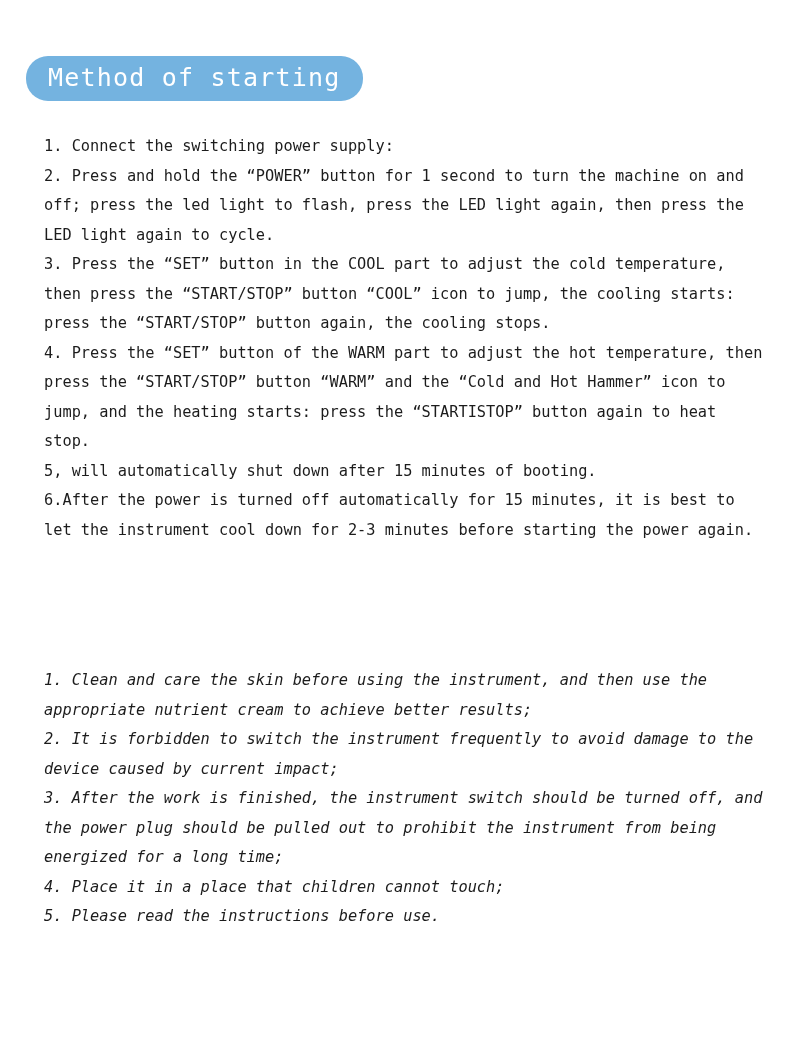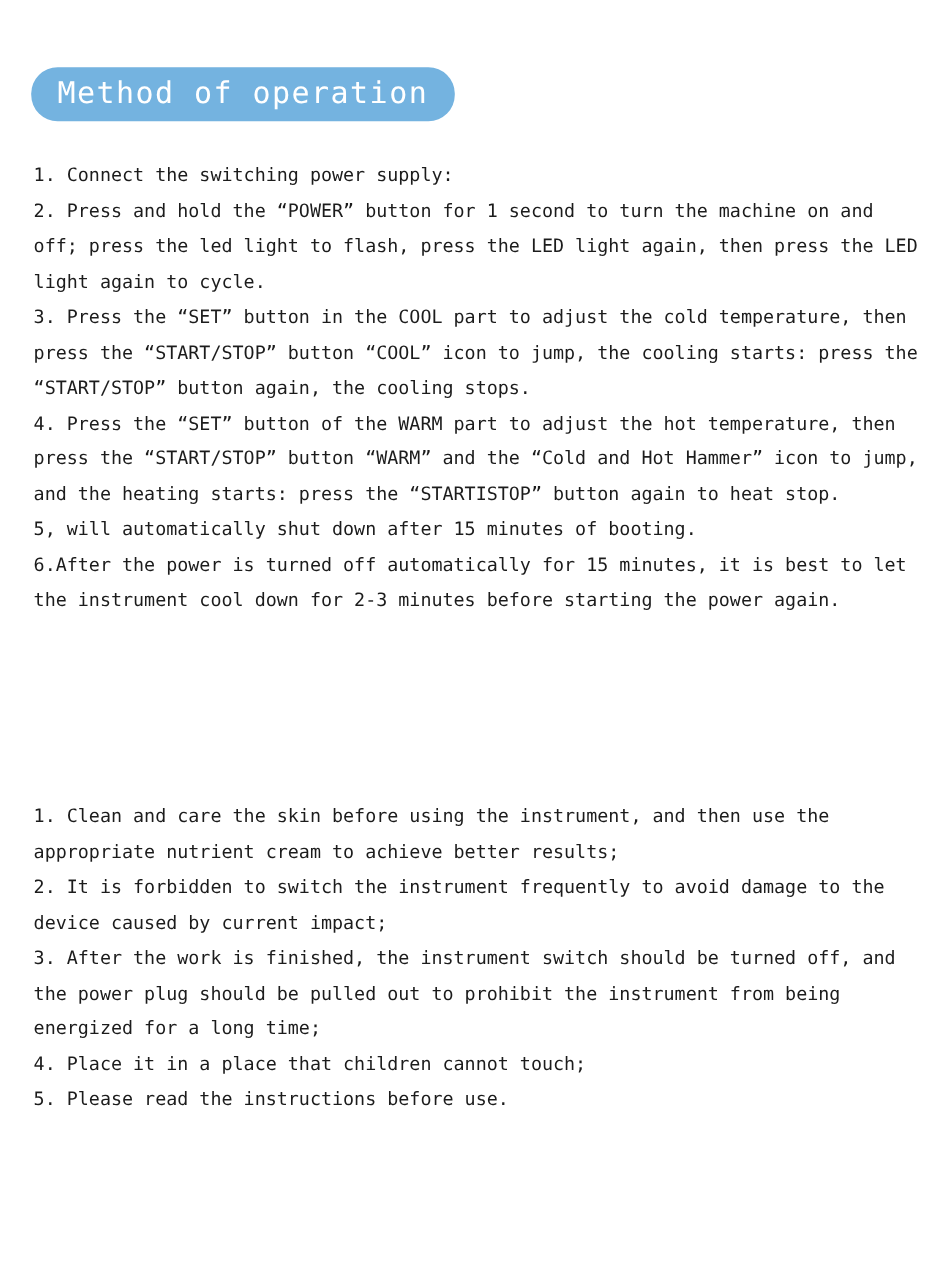--- a/index.html
+++ b/index.html
@@ -37,39 +37,39 @@
     font-size: 25px;
     letter-spacing: 1.2px;
     padding: 6px 22px 8px 22px;
     border-radius: 22px;
     margin-left: 26px;
     line-height: 1.25;
     white-space: nowrap;
   }
   .body-block {
     margin: 0;
-    padding: 0 22px 0 28px;
+    padding: 0 22px 0 44px;
     font-family: "DejaVu Sans Mono", monospace;
     font-size: 15.3px;
     line-height: 29.5px;
     color: #1c1c1c;
     letter-spacing: 0px;
     white-space: pre-wrap;
     word-break: normal;
   }
   .body-op { margin-top: 31px; }
-  .body-prec { margin-top: 36px; }
+  .body-prec { margin-top: 36px; font-style: italic; }
 </style>
 </head>
 <body>
 
 <div class="page">
 
   <div class="section section-op">
-    <div class="heading">Method of operation</div>
+    <div class="heading">Method of starting</div>
     <div class="body-block body-op">1. Connect the switching power supply:
 2. Press and hold the “POWER” button for 1 second to turn the machine on and off; press the led light to flash, press the LED light again, then press the LED light again to cycle.
 3. Press the “SET” button in the COOL part to adjust the cold temperature, then press the “START/STOP” button “COOL” icon to jump, the cooling starts: press the “START/STOP” button again, the cooling stops.
 4. Press the “SET” button of the WARM part to adjust the hot temperature, then press the “START/STOP” button “WARM” and the “Cold and Hot Hammer” icon to jump, and the heating starts: press the “STARTISTOP” button again to heat stop.
 5, will automatically shut down after 15 minutes of booting.
 6.After the power is turned off automatically for 15 minutes, it is best to let the instrument cool down for 2-3 minutes before starting the power again.</div>
   </div>
 
   <div class="section section-prec">
     <div class="body-block body-prec">1. Clean and care the skin before using the instrument, and then use the appropriate nutrient cream to achieve better results;

